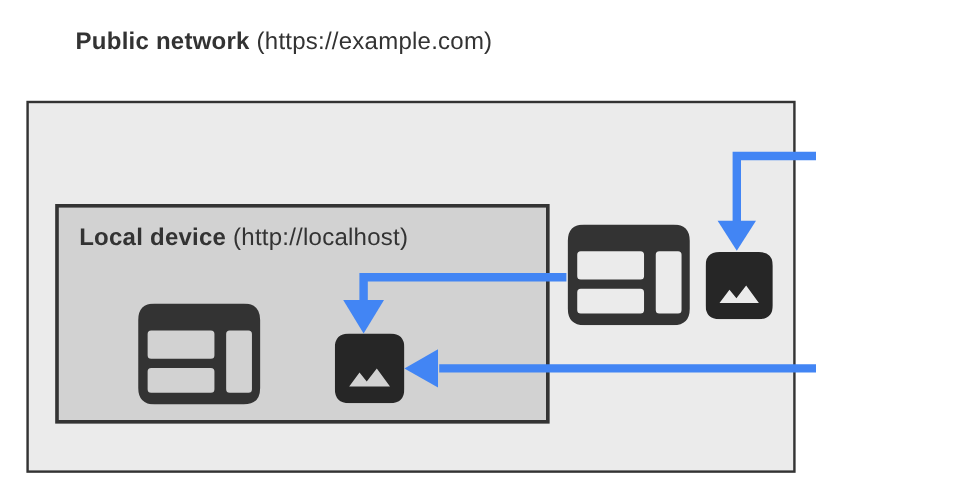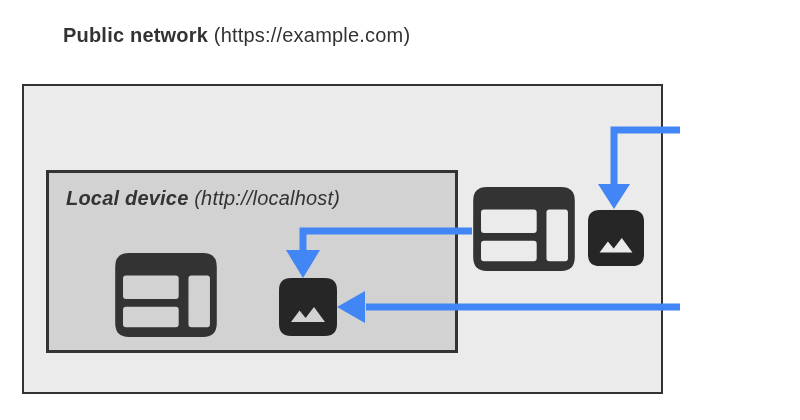--- a/index.html
+++ b/index.html
@@ -41,21 +41,21 @@
     border: 2.5px solid var(--box-border);
   }
   .local-box {
     left: 46px; top: 170px;
     width: 412px; height: 183px;
     background: var(--local-box-bg);
     border: 3px solid var(--box-border);
   }
   .public-label  { left: 63px; top: 24px; }
   .private-label { left: 63px; top: 105px; }
-  .local-label   { left: 66px; top: 187px; font-style: italic; }
+  .local-label   { left: 66px; top: 187px; }
   .icon { position: absolute; display: block; }
   .browser-icon path { fill: var(--icon-dark); }
   .image-icon path { fill: var(--image-icon-dark); }
   .icon-local-browser   { left: 114px; top: 253px; }
   .icon-local-image     { left: 279px; top: 278px; }
   .icon-private-browser { left: 472px; top: 187px; }
   .icon-private-image   { left: 588px; top: 210px; }
   .icon-public-browser  { left: 685px; top: 100px; }
   .arrows {
     position: absolute;

